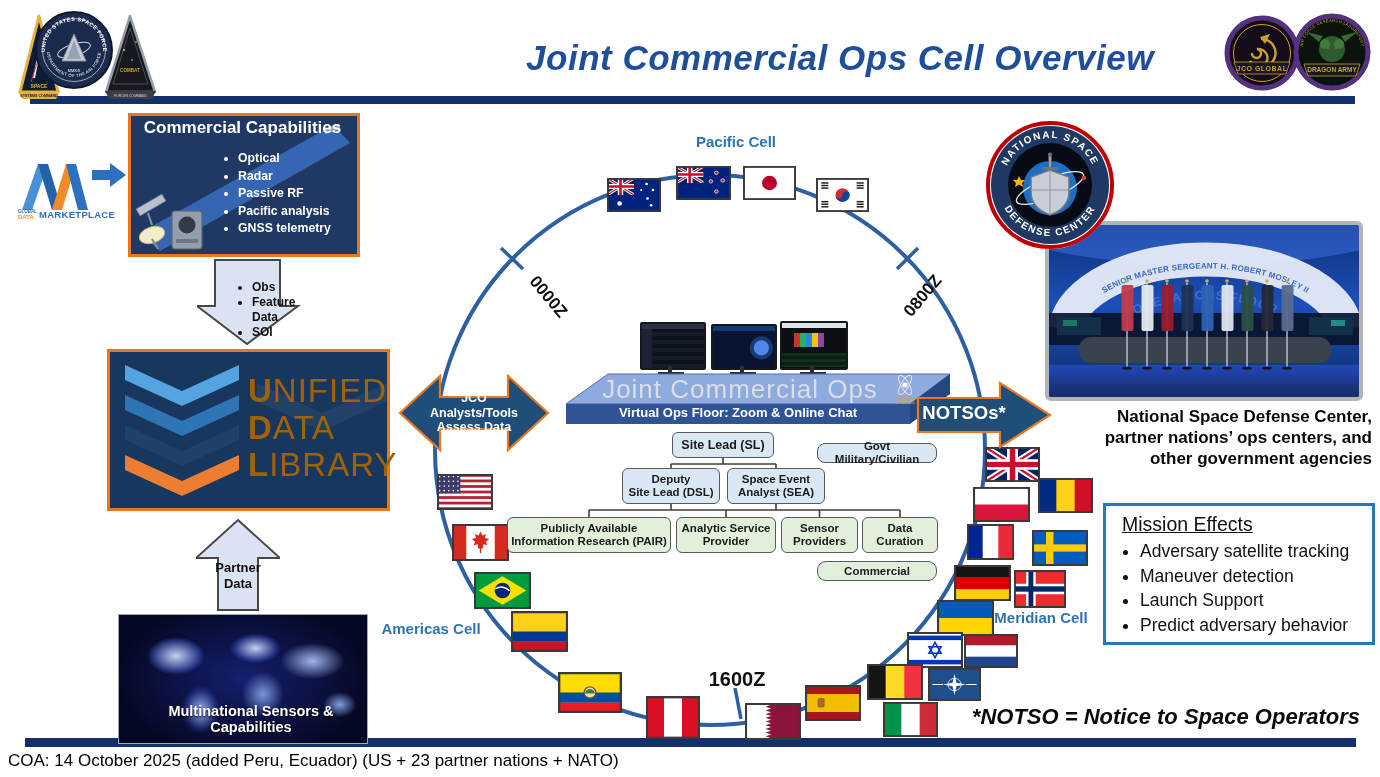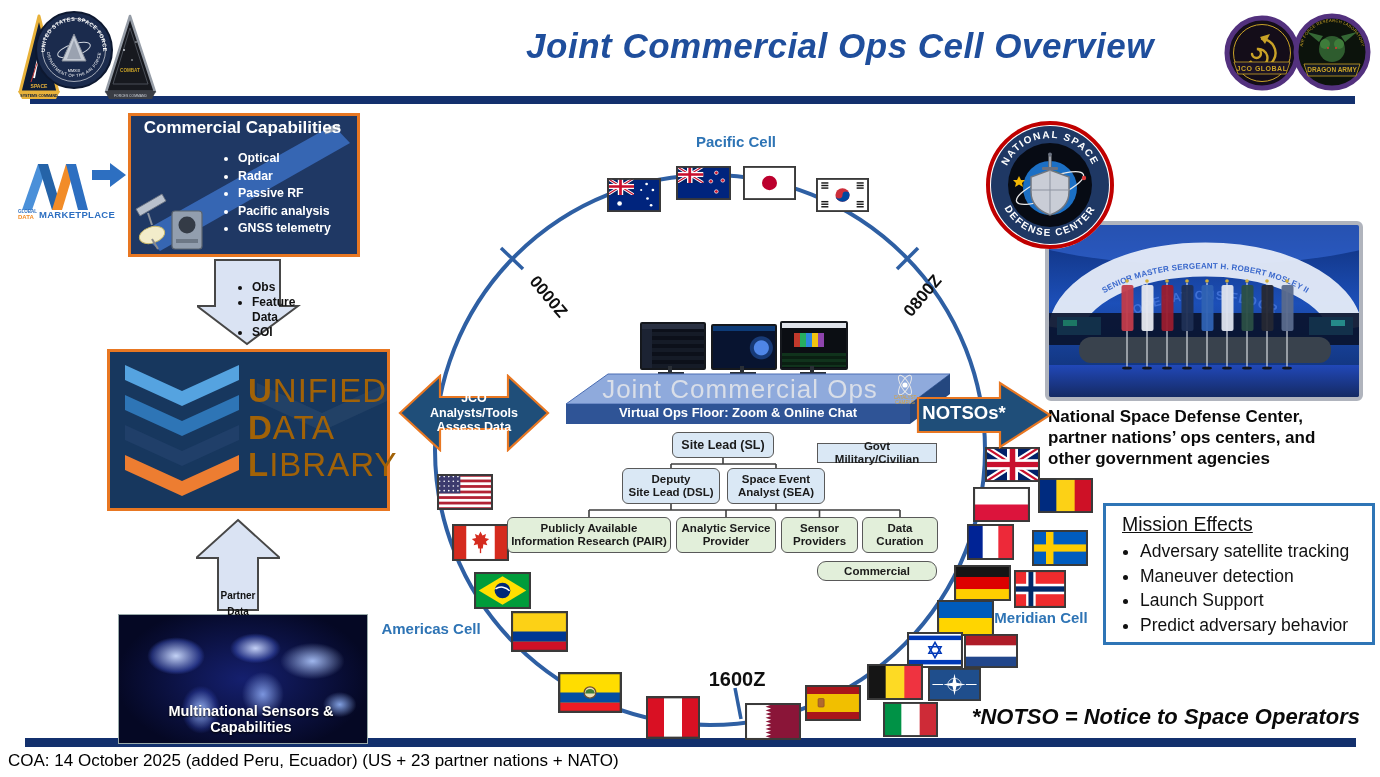--- a/index.html
+++ b/index.html
@@ -1,20 +1,20 @@
 <!DOCTYPE html>
 <html><head>
 <meta charset="utf-8">
 <style>
   html,body{margin:0;padding:0;background:#fff}
   #stage{position:relative;width:1380px;height:777px;background:#fff;overflow:hidden;
          font-family:"Liberation Sans",sans-serif;color:#111}
   .abs{position:absolute}
   .bar{position:absolute;background:#13306d}
-  #page-title{position:absolute;left:430px;top:26px;width:820px;text-align:center;
+  #page-title{position:absolute;left:430px;top:38px;width:820px;text-align:center;
     font-size:35px;font-weight:bold;font-style:italic;color:#1F4E9C;letter-spacing:.5px}
   .flag{position:absolute;z-index:3}
   .cellLabel{position:absolute;z-index:4;font-weight:bold;color:#2E74B5;font-size:15px;text-align:center}
   .timeLabel{position:absolute;z-index:2;font-weight:bold;color:#0f0f0f;font-size:17px;text-align:center}
   .obox{position:absolute;z-index:4;border:1.6px solid #595959;border-radius:6px;background:#DAE8F5;
         display:flex;align-items:center;justify-content:center;text-align:center;font-size:11.5px;
         font-weight:bold;color:#1a1a1a;line-height:1.13;white-space:pre-line;padding:1px 3px;box-sizing:border-box}
   .gbox{background:#E2EFDA}
   #cc-box{position:absolute;left:128px;top:113px;width:232px;height:144px;background:#1F3864;
           border:3px solid #E87722;box-sizing:border-box;z-index:2}
@@ -22,42 +22,42 @@
             font-weight:bold;font-size:17px;z-index:4}
   #cc-list{position:absolute;left:224px;top:150px;width:132px;margin:0;padding-left:14px;color:#fff;
            font-size:12.3px;font-weight:bold;line-height:17.5px;z-index:4}
   #obs-list{position:absolute;left:224px;top:264px;width:64px;margin:16px;padding-left:12px;color:#111;
             font-size:12px;font-weight:600;line-height:15px;z-index:4}
   #udl-box{position:absolute;left:107px;top:349px;width:283px;height:162px;background:#17375E;
            border:3px solid #E87722;box-sizing:border-box;z-index:2}
   #udl-text{position:absolute;left:248px;top:372px;width:142px;z-index:4}
   .udl-line{font-size:33px;color:#a16207;letter-spacing:1px;line-height:37px;font-weight:300}
   .udl-line b{font-weight:700}
-  #partner-label{position:absolute;left:196px;top:588px;width:84px;text-align:center;z-index:4;
-                 font-size:10px;color:#111;line-height:16px;font-weight:600}
+  #partner-label{position:absolute;left:196px;top:560px;width:84px;text-align:center;z-index:4;
+                 font-size:13px;color:#111;line-height:16px;font-weight:600}
   #multi-box{position:absolute;left:118px;top:614px;width:248px;height:128px;z-index:2;border:1px solid #9aa;
     background:
      radial-gradient(40px 26px at 23% 32%, rgba(205,220,255,.95), rgba(90,120,255,.3) 60%, transparent 72%),
      radial-gradient(26px 32px at 33% 74%, rgba(160,190,255,.9), rgba(80,110,255,.2) 60%, transparent 75%),
      radial-gradient(34px 20px at 55% 26%, rgba(205,218,255,.95), rgba(90,120,255,.28) 60%, transparent 75%),
      radial-gradient(30px 32px at 58% 62%, rgba(150,180,255,.8), transparent 70%),
      radial-gradient(46px 26px at 78% 36%, rgba(175,200,255,.9), transparent 70%),
      radial-gradient(24px 18px at 89% 70%, rgba(150,185,255,.85), transparent 70%),
      radial-gradient(150px 90px at 50% 50%, rgba(40,60,200,.45), transparent 85%), #050824}
   #multi-caption{position:absolute;left:8px;bottom:8px;width:100%;text-align:center;color:#fff;
                  font-weight:bold;font-size:14.5px;text-shadow:0 1px 2px #000}
   #platform-title{position:absolute;left:575px;top:374px;width:330px;text-align:center;z-index:5;
                   font-size:26px;color:#D9DEE8;letter-spacing:1px}
   #platform-sub{position:absolute;left:566px;top:405px;width:344px;text-align:center;z-index:5;
                 font-size:13px;font-weight:bold;color:#fff}
   #left-arrow-text{position:absolute;left:398px;top:391px;width:152px;text-align:center;z-index:5;
                    font-size:12.5px;font-weight:bold;color:#fff;line-height:14.5px}
   #notso-text{position:absolute;left:916px;top:402px;width:96px;text-align:center;z-index:5;
               font-size:18.5px;font-weight:bold;color:#fff}
-  #nsdc-caption{position:absolute;left:1048px;top:406px;width:324px;text-align:left;z-index:2;
+  #nsdc-caption{position:absolute;left:1048px;top:406px;width:324px;text-align:right;z-index:2;
                 font-size:17px;font-weight:bold;line-height:21px;color:#0a0a0a}
   #mission-box{position:absolute;left:1103px;top:503px;width:272px;height:142px;border:3px solid #2E75B6;
                background:#fff;box-sizing:border-box;z-index:4;padding:7px 8px 0 14px}
   #mission-title{font-size:19.5px;text-decoration:underline;margin:0 0 3px 2px}
   #mission-list{margin:0;padding-left:20px;font-size:17.5px;line-height:24.5px}
   #footnote{position:absolute;left:940px;top:704px;width:420px;text-align:right;z-index:4;
             font-size:22px;font-weight:bold;font-style:italic;color:#0a0a0a}
   #footer-text{position:absolute;left:8px;top:751px;font-size:17px;color:#000;z-index:4}
   .mon{position:absolute;border:2px solid #15181d;background:#0a0d13;border-radius:2px}
   .stand{position:absolute;background:#2a2f36}
@@ -560,21 +560,21 @@
   </svg>
   <div id="notso-text">NOTSOs*</div>
 
   <svg class="abs" style="left:0;top:0;z-index:3;pointer-events:none" width="1380" height="777">
     <path d="M723,458 V464 M671,464 H776 M671,464 V468 M776,464 V468
              M671,504 V510 M776,504 V510 M589,510 H900
              M589,510 V517 M726,510 V517 M819.5,510 V517 M900,510 V517" stroke="#3f3f3f" stroke-width="1.6" fill="none"></path>
   </svg>
 
   <div class="obox" style="left:672px;top:432px;width:102px;height:26px;font-size:12.5px">Site Lead (SL)</div>
-  <div class="obox" style="left:817px;top:443px;width:120px;height:20px;font-size:11.5px;border-radius:0">Govt Military/Civilian</div>
+  <div class="obox" style="left:817px;top:443px;width:120px;height:20px;font-size:11.5px;border-radius:8px">Govt Military/Civilian</div>
   <div class="obox" style="left:622px;top:468px;width:98px;height:36px">Deputy
 Site Lead (DSL)</div>
   <div class="obox" style="left:727px;top:468px;width:98px;height:36px">Space Event
 Analyst (SEA)</div>
   <div class="obox gbox" style="left:507px;top:517px;width:164px;height:36px">Publicly Available
 Information Research (PAIR)</div>
   <div class="obox gbox" style="left:676px;top:517px;width:100px;height:36px">Analytic Service
 Provider</div>
   <div class="obox gbox" style="left:781px;top:517px;width:77px;height:36px">Sensor
 Providers</div>

